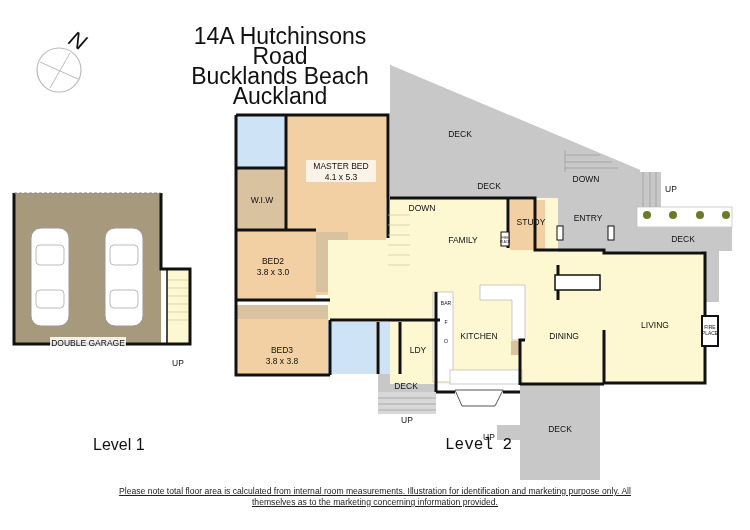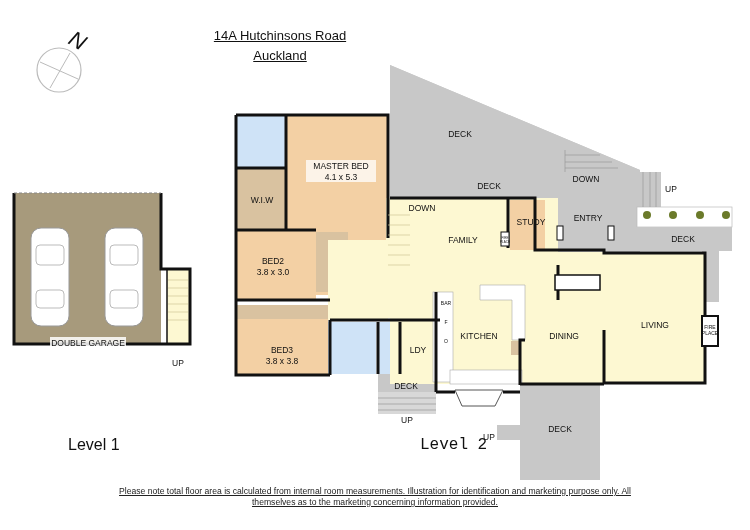--- a/index.html
+++ b/index.html
@@ -1,28 +1,29 @@
 <!DOCTYPE html>
 <html><head>
 <meta charset="utf-8">
 <style>
   html, body { margin:0; padding:0; background:#ffffff; }
   body { width:750px; height:530px; position:relative; overflow:hidden; font-family:"Liberation Sans", sans-serif; }
-  .title { position:absolute; left:180px; top:26px; width:200px; text-align:center; font-size:13px; line-height:20px; color:#111;text-decoration:underline; }
-  .level-label { position:absolute; font-size:16px; color:#111; }
+  .title { position:absolute; left:180px; top:26px; width:200px; text-align:center; font-size:23px; line-height:20px; color:#111; }
+  .level-label { position:absolute; font-size:16px; color:#111;margin-left:25px; }
   .disclaimer { position:absolute; left:95px; top:486px; width:560px; text-align:center; font-size:8.6px; line-height:11px; color:#222;text-decoration:underline; }
   svg { position:absolute; left:0; top:0; }
   .rl { font-family:"Liberation Sans", sans-serif; font-size:8.5px; fill:#111; text-anchor:middle; }
   .rs { font-family:"Liberation Sans", sans-serif; font-size:5px; fill:#111; text-anchor:middle; }
 </style>
 </head>
 <body>
 
 <div class="title">
   <div>14A Hutchinsons Road</div>
+  <div>Bucklands Beach</div>
   <div>Auckland</div>
 </div>
 
 <svg width="750" height="530" viewBox="0 0 750 530">
 
   <g>
     <circle cx="59" cy="70" r="22" fill="none" stroke="#bbb" stroke-width="1.2"></circle>
     <line x1="40" y1="62" x2="78" y2="79" stroke="#bbb" stroke-width="1"></line>
     <line x1="70" y1="53" x2="50" y2="88" stroke="#bbb" stroke-width="1"></line>
     <text x="78" y="48" font-family="Liberation Sans, sans-serif" font-size="22" font-style="italic" fill="#111" text-anchor="middle" transform="rotate(30 78 40)">N</text>

